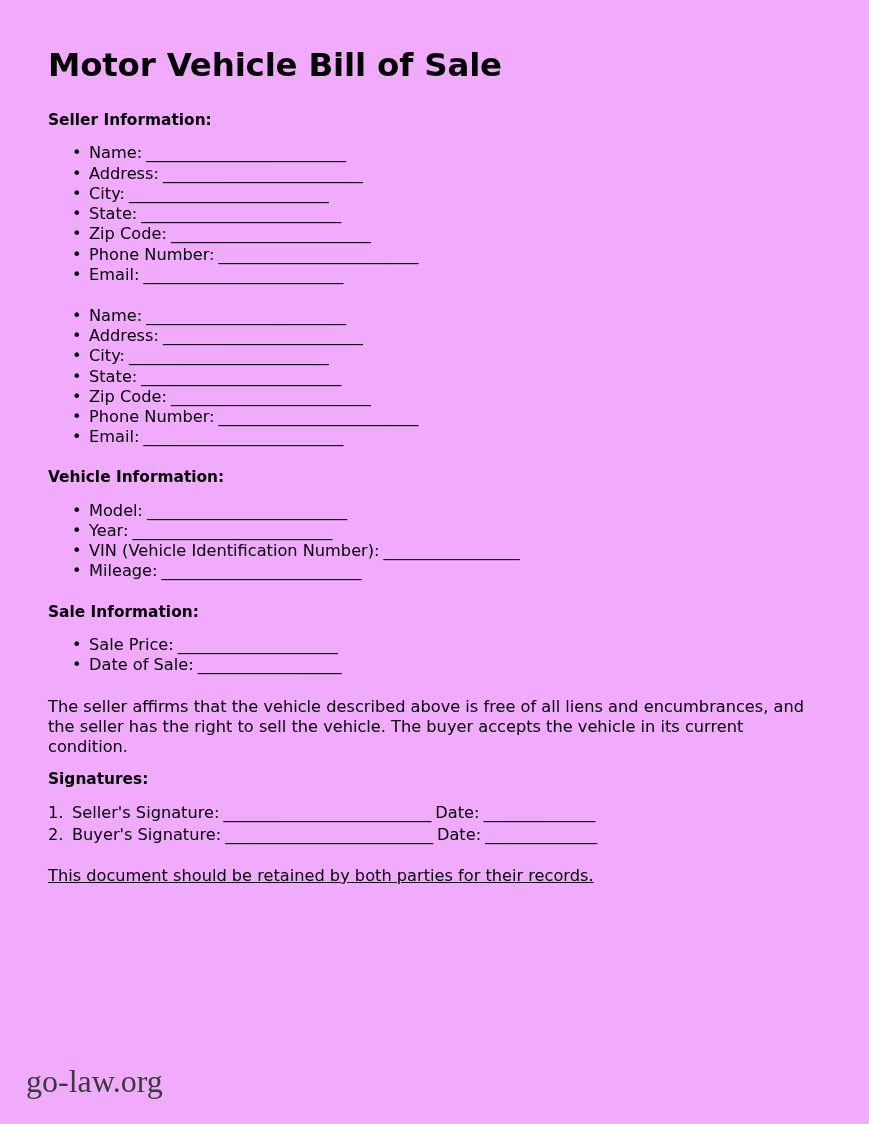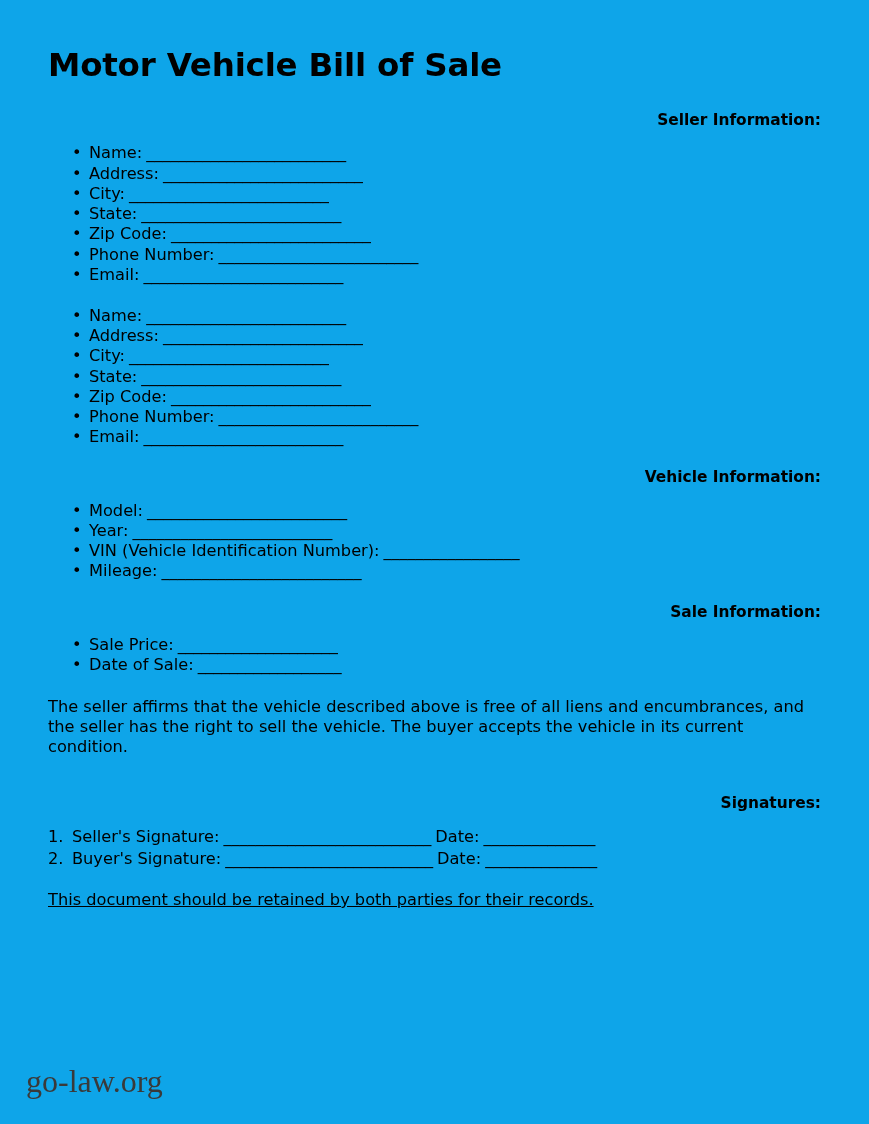--- a/index.html
+++ b/index.html
@@ -13,21 +13,21 @@
     position: relative;
     font-family: "DejaVu Sans", sans-serif;
     color: #000000;
     overflow: hidden;
   }
   .page {
     position: absolute;
     left: 0; top: 0;
     width: 869px;
     height: 1124px;
-    background: #0ea5e9;
+    background: #f0abfc;
   }
   .content {
     position: absolute;
     left: 48px;
     top: 46px;
     width: 773px;
   }
   h1.doc-title {
     font-family: "DejaVu Sans", sans-serif;
     font-size: 32.5px;
@@ -43,21 +43,20 @@
     margin: 0 0 22px 0;
     color: #000;
   }
   p.para .bold { font-weight: bold; }
   h2.section-head {
     font-size: 15.4px;
     font-weight: bold;
     margin: 0 0 14px 0;
     line-height: 1.2;
     color: #000;
-    text-align: right;
   }
   ul.field-list {
     list-style: none;
     margin: 0 0 21px 0;
     padding: 0 0 0 41px;
   }
   ul.field-list > li {
     position: relative;
     font-size: 16.2px;
     line-height: 20.2px;
@@ -92,21 +91,21 @@
     left: -24px;
     top: 0;
     font-size: 16.2px;
     line-height: 21.4px;
   }
   .blank { letter-spacing: -0.1px; }
   .gap { display: inline-block; width: 4px; }
   p.closing {
     font-size: 16.2px;
     line-height: 20.4px;
-    margin: 0 0 36px 0;
+    margin: 0 0 12px 0;
   }
   p.retain {
     font-size: 16.2px;
     line-height: 20.4px;
     margin: 0;
     text-decoration: underline;
   }
   .sec-block { margin: 0; }
   .watermark {
     position: absolute;

